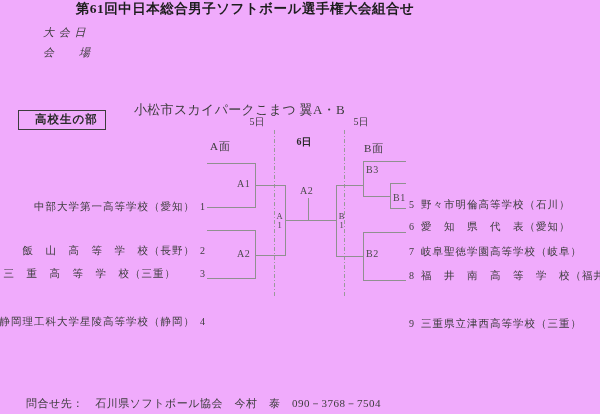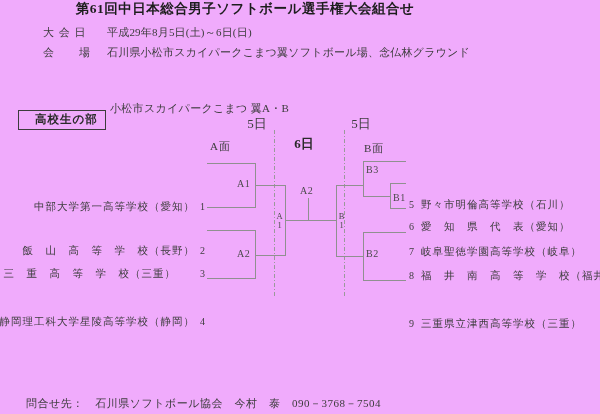--- a/index.html
+++ b/index.html
@@ -5,28 +5,28 @@
   html,body{margin:0;padding:0;background:#fff;}
   #canvas{
     position:relative;width:600px;height:414px;background:#f0abfc;overflow:hidden;
     font-family:"Liberation Serif","DejaVu Serif",serif;color:#3c3c3c;
   }
   .abs{position:absolute;}
   .title{
     left:0;top:3;width:490px;text-align:center;
     font-size:13.5px;font-weight:bold;color:#1d1d1d;letter-spacing:0.5px;
   }
-  .meta-label{font-size:11px;letter-spacing:1px;}
+  .meta-label{font-size:11px;letter-spacing:1px;font-style:italic;}
   .meta-value{font-size:11px;letter-spacing:0.2px;}
-  .venue-note{font-size:11px;letter-spacing:0.3px;}
+  .venue-note{font-size:13px;letter-spacing:0.3px;margin-left:24px;}
   .division-box{
     left:18px;top:110px;border:1px solid #3c3c3c;padding:1px 7px 2px 16px;
     font-size:11.5px;font-weight:bold;letter-spacing:1px;color:#2a2a2a;
   }
-  .day-label{font-size:13px;text-align:center;}
+  .day-label{font-size:10px;text-align:center;}
   .day-label.bold{font-weight:bold;color:#2a2a2a;margin-top:20px;}
   .field-label{font-size:11px;letter-spacing:1px;}
   .line-h{position:absolute;height:1px;background:#909090;}
   .line-v{position:absolute;width:1px;background:#909090;}
   .dashdot{
     position:absolute;width:1px;
     background-image:repeating-linear-gradient(to bottom,
       #9a9a9a 0px,#9a9a9a 4px,transparent 4px,transparent 6px,
       #9a9a9a 6px,#9a9a9a 7px,transparent 7px,transparent 9px);
   }
@@ -43,23 +43,21 @@
   }
   .footer{font-size:11px;letter-spacing:0.5px;color:#3c3c3c;white-space:nowrap;}
 </style>
 </head>
 <body>
 
 <div id="canvas">
 
   <div class="abs title">第61回中日本総合男子ソフトボール選手権大会組合せ</div>
   <div class="abs meta-label" style="left:43px;top:25px;">大 会 日</div>
-  <div class="abs meta-value" style="left:107px;top:25px;">平成29年8月5日(土)～6日(日)</div>
   <div class="abs meta-label" style="left:43px;top:45px;">会　　場</div>
-  <div class="abs meta-value" style="left:107px;top:45px;">石川県小松市スカイパークこまつ翼ソフトボール場、念仏林グラウンド</div>
 
   <div class="abs venue-note" style="left:110px;top:101px;">小松市スカイパークこまつ 翼A・B</div>
   <div class="abs division-box">高校生の部</div>
 
   <div class="abs day-label" style="left:243px;top:115px;width:28px;">5日</div>
   <div class="abs day-label bold" style="left:290px;top:115px;width:28px;">6日</div>
   <div class="abs day-label" style="left:347px;top:115px;width:28px;">5日</div>
 
   <div class="dashdot" style="left:274px;top:130px;height:168px;"></div>
   <div class="dashdot" style="left:344px;top:130px;height:168px;"></div>

